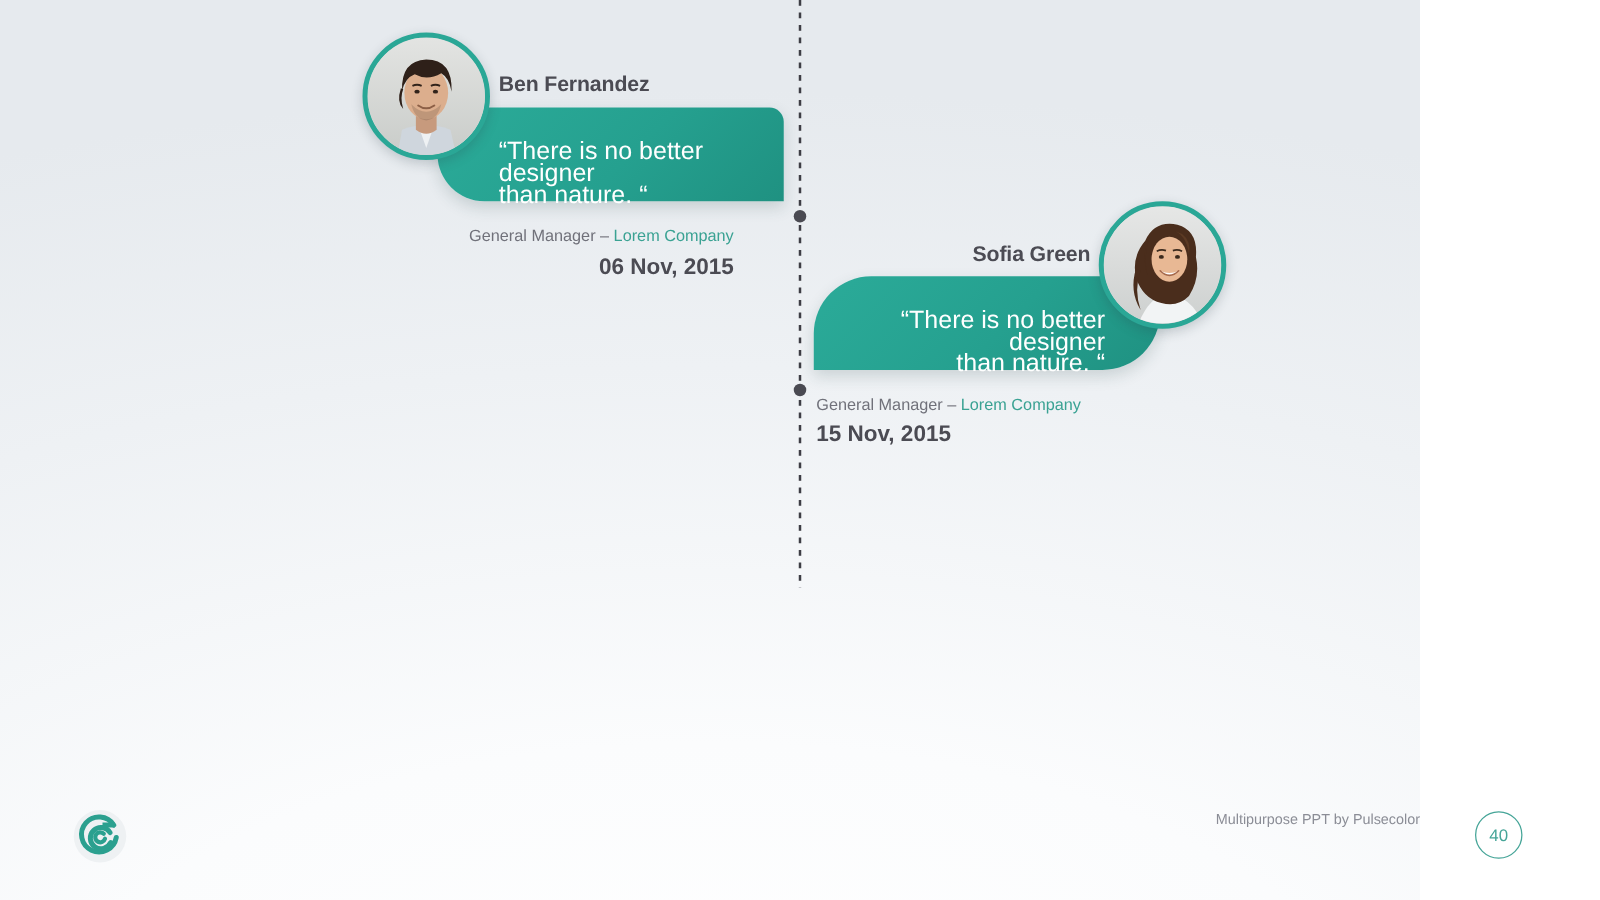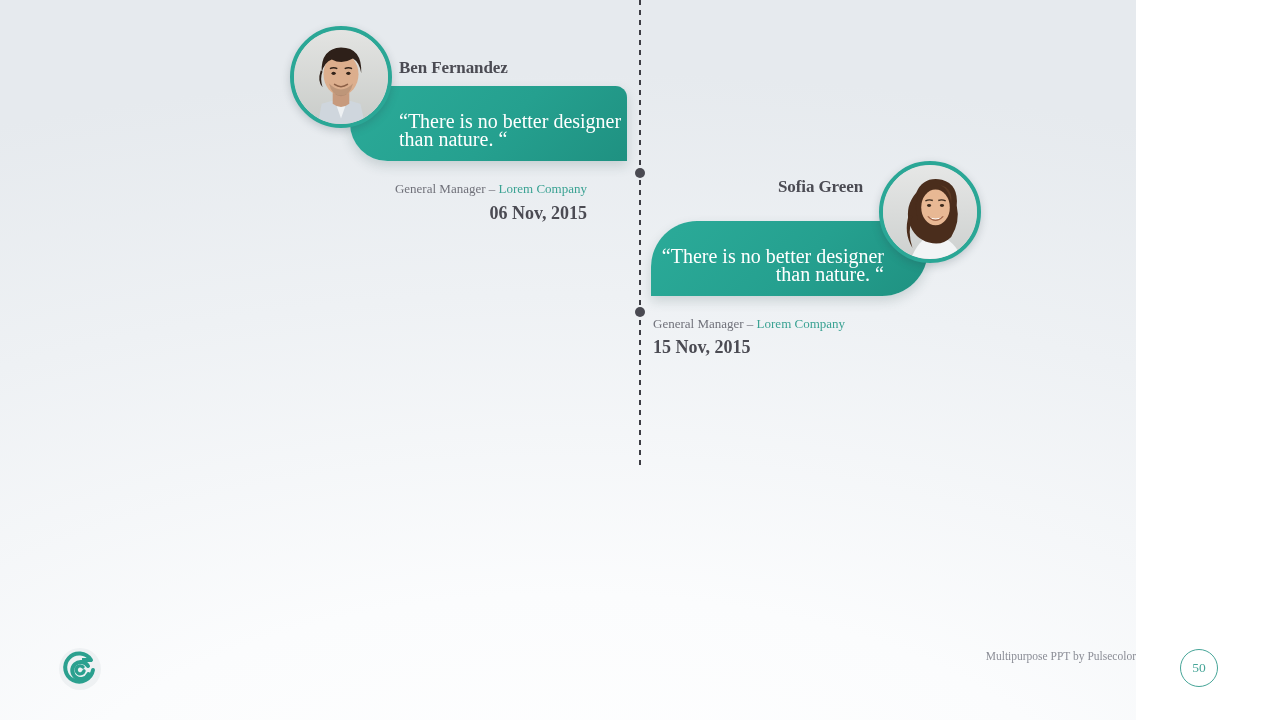--- a/index.html
+++ b/index.html
@@ -8,21 +8,20 @@
     width:1280px; height:720px;
     font-family:"Liberation Sans", sans-serif;
     overflow:hidden;
   }
 
   #slide {
     position:relative;
     width:1136px; height:720px;
     background:
       radial-gradient(ellipse 140% 110% at 50% 120%, #ffffff 0%, #fbfcfd 34%, #eef1f4 72%, #e6eaee 100%);
-    font-family: Liberation Serif, serif;
   }
 
   
   .timeline-axis {
     position:absolute;
     left:639px; top:0;
     width:2px; height:470px;
     background-image:linear-gradient(to bottom, #3d3d44 0 5px, rgba(0,0,0,0) 5px 10px);
     background-size:2px 10px;
     background-repeat:repeat-y;
@@ -97,21 +96,21 @@
     left:350px; top:86px; width:277px; height:75px;
     border-radius:46px 14px 0 46px;
   }
   #entry-1 .bubble-text { left:399px; top:113px; text-align:left; }
   #entry-1 .meta-role { right:53px; top:181px; }
   #entry-1 .meta-date  { right:53px; top:203px; }
   #entry-1 .avatar { left:290px; top:26px; }
 
   
   #entry-2 { left:640px; top:135px; width:640px; height:230px; }
-  #entry-2 .entry-name { left:138px; top:42px; }
+  #entry-2 .entry-name { left:138px; top:59px; }
   #entry-2 .bubble {
     left:11px; top:86px; width:277px; height:75px;
     border-radius:46px 14px 46px 0;
   }
   #entry-2 .bubble-text { left:10px; top:113px; width:234px; text-align:right; }
   #entry-2 .meta-role { left:13px; top:181px; }
   #entry-2 .meta-date { left:13px; top:202px; }
   #entry-2 .avatar { left:239px; top:26px; }
 
   
@@ -283,16 +282,16 @@
       <g fill="none" stroke="#2ba08f" stroke-linecap="round">
         <path d="M33 13 A14 14 0 1 0 35 23" stroke-width="4"></path>
         <path d="M30 19 A8.5 8.5 0 1 0 30.5 27" stroke-width="4"></path>
         <path d="M26 24 A4 4 0 1 1 25 20" stroke-width="3.4"></path>
       </g>
       <path d="M24 11 h10 v4 h-10 z" fill="#2ba08f"></path>
     </svg>
   </div>
 
   <div class="page-badge">
-    <span>50</span>
+    <span>40</span>
   </div>
 
 </div>
 
 </body></html>

